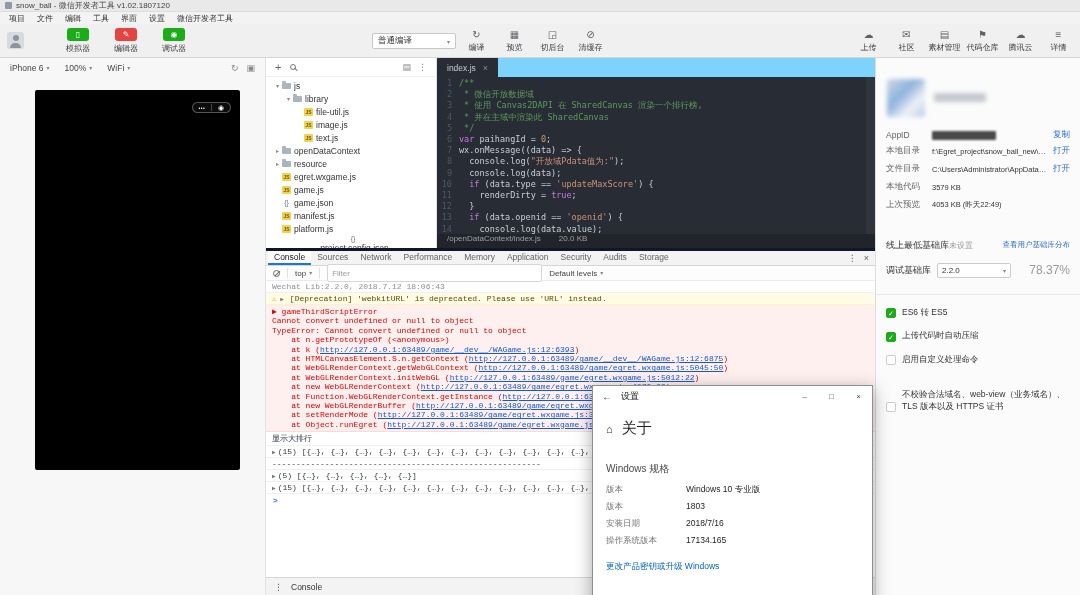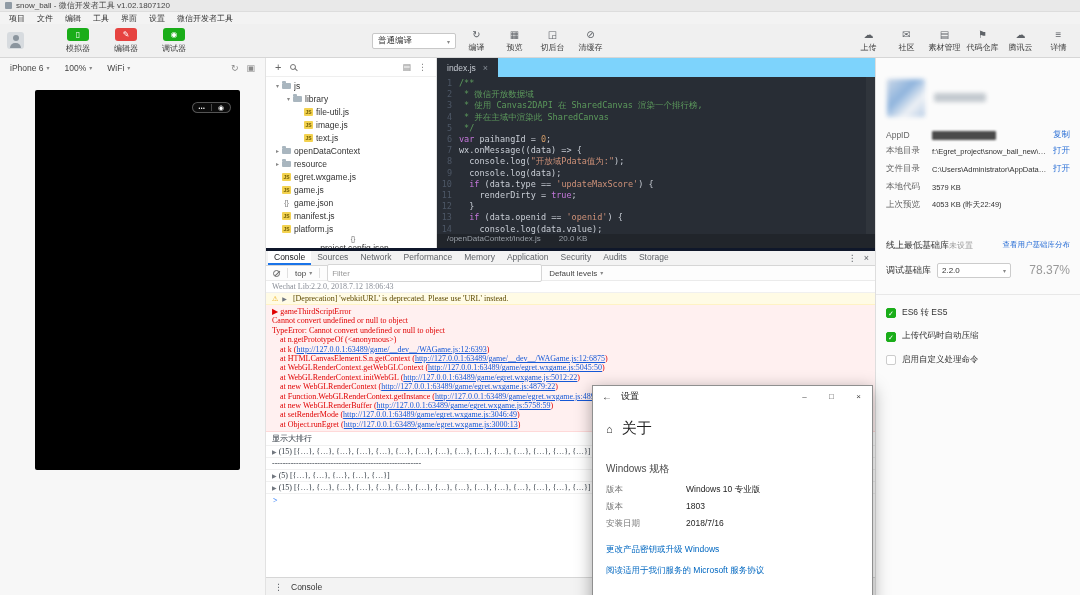--- a/index.html
+++ b/index.html
@@ -80,21 +80,21 @@
 .dt-tab{display:flex;align-items:center;padding:0 6px;border-bottom:2px solid transparent}
 .dt-tab.active{color:#202124;background:#fff;border-bottom-color:var(--active_tab_blue,#1a73e8)}
 .dt-tabs-right{margin-left:auto;display:flex;align-items:center;gap:7px;padding-right:6px;color:#5f6368;font-size:9px}
 .dt-toolbar{height:15px;display:flex;align-items:center;gap:7px;padding:0 7px;border-bottom:1px solid #ebebeb;background:#fdfdfd;flex-shrink:0}
 .clear-glyph{position:relative;width:7px;height:7px;border:1px solid #6b6b6b;border-radius:50%;flex-shrink:0}
 .clear-glyph::after{content:"";position:absolute;left:-.5px;top:2.5px;width:7px;height:1px;background:#6b6b6b;transform:rotate(-45deg)}
 .dt-select{display:flex;align-items:flex-start;gap:3px;font-size:8px;color:#444}
 .dt-filter{width:215px;height:11px;border:1px solid #d6d6d6;border-radius:2px;font-size:8px;color:#333;padding:8px 4px;background:#fff;font-family:inherit}
 .dt-filter::placeholder{color:#9a9a9a}
 .tb-sep{width:1px;height:10px;background:#e0e0e0}
-.console-body{flex:1;overflow:hidden;font-family:Liberation Serif, serif;font-size:8px}
+.console-body{flex:1;overflow:hidden;font-family:Liberation Mono, monospace;font-size:8px}
 .msg{padding:1px 6px;border-bottom:1px solid #f0f0f0;color:#303942}
 .msg-info{color:#8a8f98}
 .msg-warning{background:var(--warn_bg,#fffbe5);border-bottom-color:#fff3c4;color:#5d4a00;display:flex;gap:4px;align-items:center}
 .warn-icon{color:#e8a600;font-size:7px}
 .msg-error{background:var(--error_bg,#fff0f0);border-bottom-color:#ffd9d9;color:var(--error_red,#e00000);line-height:9.4px;padding:2px 6px;white-space:pre}
 .console-link{color:#1558d6;text-decoration:underline}
 .arrow{color:#727880;font-size:6px;margin-right:2px}
 .prompt{color:#2f7bf7;font-weight:bold;padding:2px 7px;font-size:8px}
 .dt-drawer{height:18px;border-top:1px solid #d6d6d6;background:#f3f3f3;display:flex;align-items:center;gap:8px;padding:0 8px;font-size:8.5px;color:#333;flex-shrink:0}
 .drawer-kebab{color:#5f6368;font-size:9px}
@@ -468,20 +468,24 @@
         <span class="cb-label">ES6 转 ES5</span>
       </div>
       <div class="cb-row">
         <span class="cb checked">✓</span>
         <span class="cb-label">上传代码时自动压缩</span>
       </div>
       <div class="cb-row">
         <span class="cb"></span>
         <span class="cb-label">启用自定义处理命令</span>
       </div>
+      <div class="cb-row gap">
+        <span class="cb"></span>
+        <span class="cb-label">不校验合法域名、web-view（业务域名）、TLS 版本以及 HTTPS 证书</span>
+      </div>
     </div>
 </div>
 
 <div class="settings">
   <div class="sd-titlebar">
     <span class="sd-back">←</span>
     <span class="sd-title">设置</span>
     <span class="sd-controls">
       <span class="sd-ctrl">–</span>
       <span class="sd-ctrl">□</span>
@@ -500,19 +504,22 @@
           <span class="v">Windows 10 专业版</span>
         </div>
         <div class="sd-row">
           <span class="l">版本</span>
           <span class="v">1803</span>
         </div>
         <div class="sd-row">
           <span class="l">安装日期</span>
           <span class="v">2018/7/16</span>
         </div>
+        <div class="sd-row">
+          <span class="l">操作系统版本</span>
+          <span class="v">17134.165</span>
+        </div>
       </div>
     <div class="sd-links" id="sd-links">
         <span class="sd-link">更改产品密钥或升级 Windows</span>
-        <span class="sd-link">阅读适用于我们服务的 Microsoft 服务协议</span>
       </div>
   </div>
 </div>
 
 </body></html>

